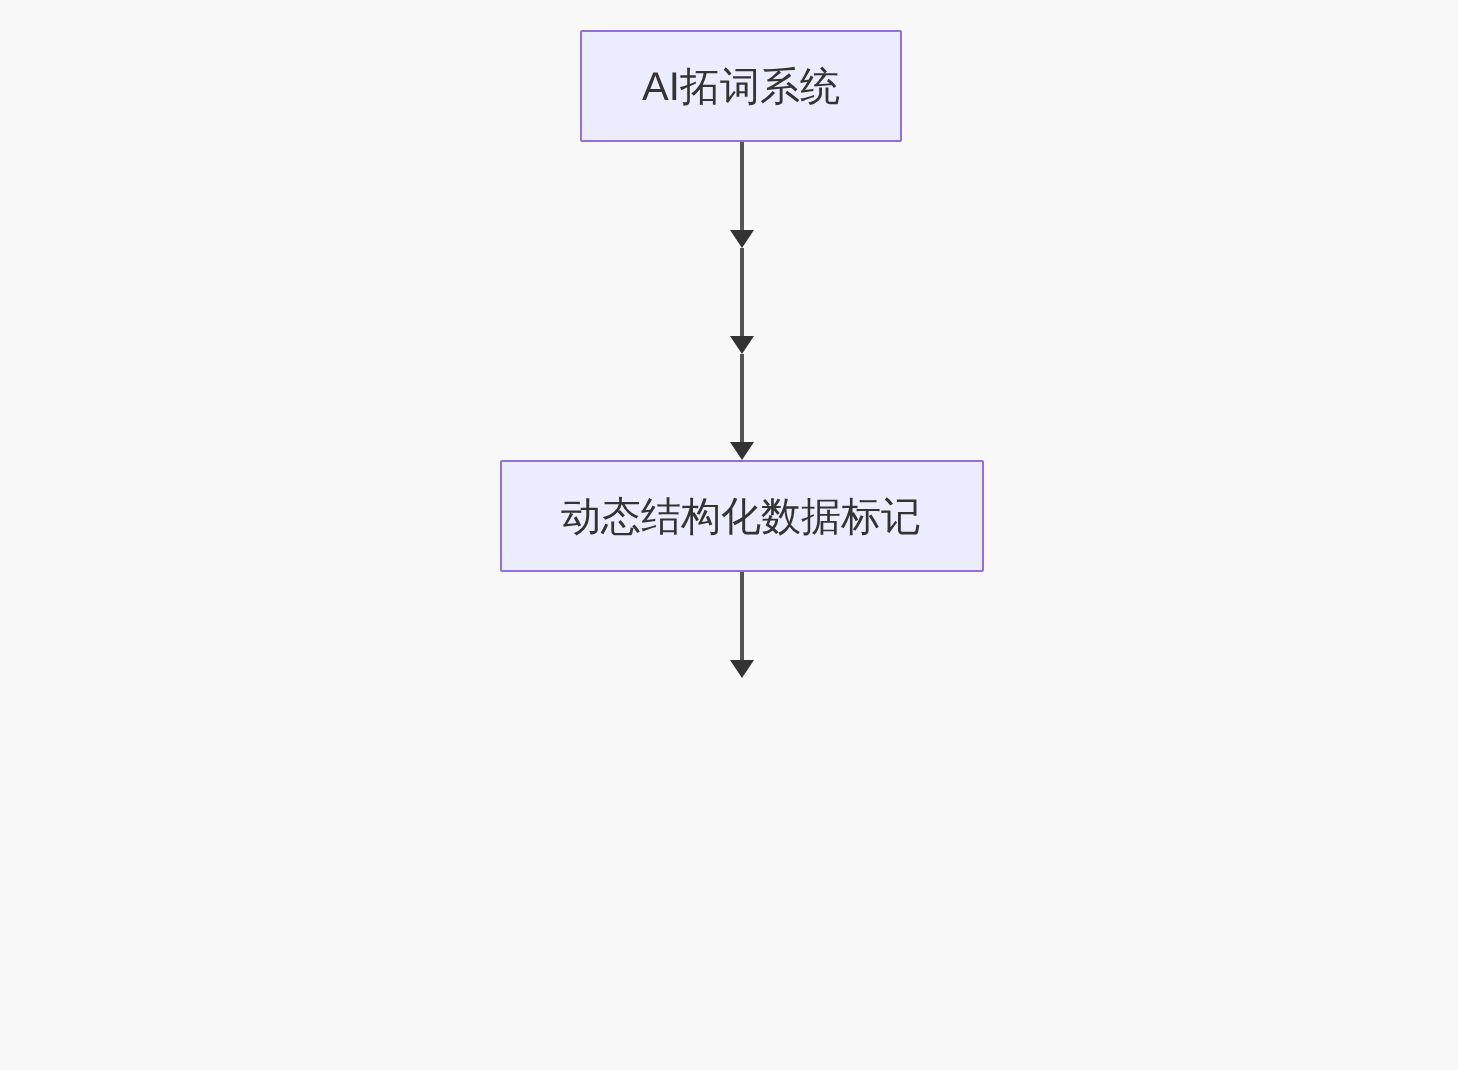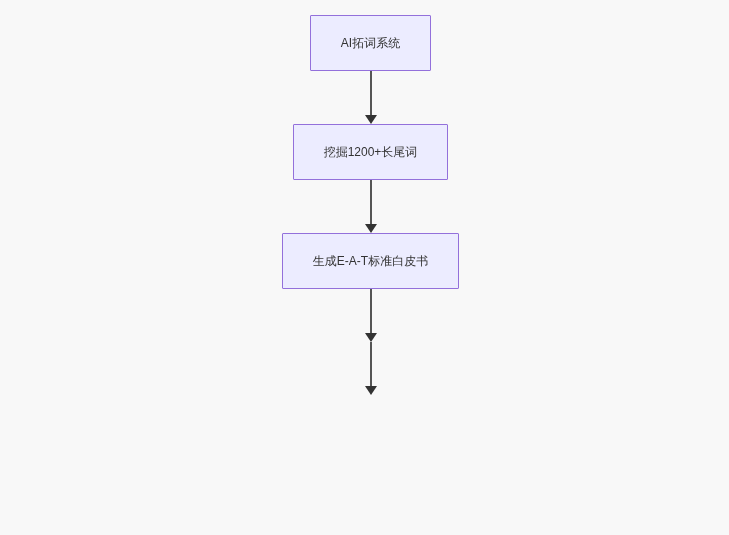--- a/index.html
+++ b/index.html
@@ -24,21 +24,21 @@
     align-items: center;
   }
   .flow-node {
     box-sizing: border-box;
     height: 56px;
     padding: 0 30px;
     background: var(--node-fill, #ECECFF);
     border: 1px solid var(--node-border, #9370DB);
     border-radius: 1px;
     color: var(--node-text, #333333);
-    font-size: 12px;
+    font-size: 20px;
     display: flex;
     align-items: center;
     justify-content: center;
     white-space: nowrap;
     text-align: center;
   }
   .flow-arrow {
     height: 53px;
     width: 14px;
     display: flex;
@@ -65,38 +65,35 @@
 
   <div class="flow-node">
     <span>AI拓词系统</span>
   </div>
 
   <div class="flow-arrow">
     <div class="arrow-line"></div>
     <div class="arrow-head"></div>
   </div>
 
-  <div class="flow-node">
-    <span>挖掘1200+长尾词</span>
-  </div>
-
-  <div class="flow-arrow">
-    <div class="arrow-line"></div>
-    <div class="arrow-head"></div>
-  </div>
-
-  <div class="flow-node">
-    <span>生成E-A-T标准白皮书</span>
-  </div>
 
   <div class="flow-arrow">
     <div class="arrow-line"></div>
     <div class="arrow-head"></div>
   </div>
 
 
   <div class="flow-arrow">
     <div class="arrow-line"></div>
     <div class="arrow-head"></div>
   </div>
 
+  <div class="flow-node">
+    <span>动态结构化数据标记</span>
+  </div>
+
+  <div class="flow-arrow">
+    <div class="arrow-line"></div>
+    <div class="arrow-head"></div>
+  </div>
+
 
 </div>
 
 </body></html>

